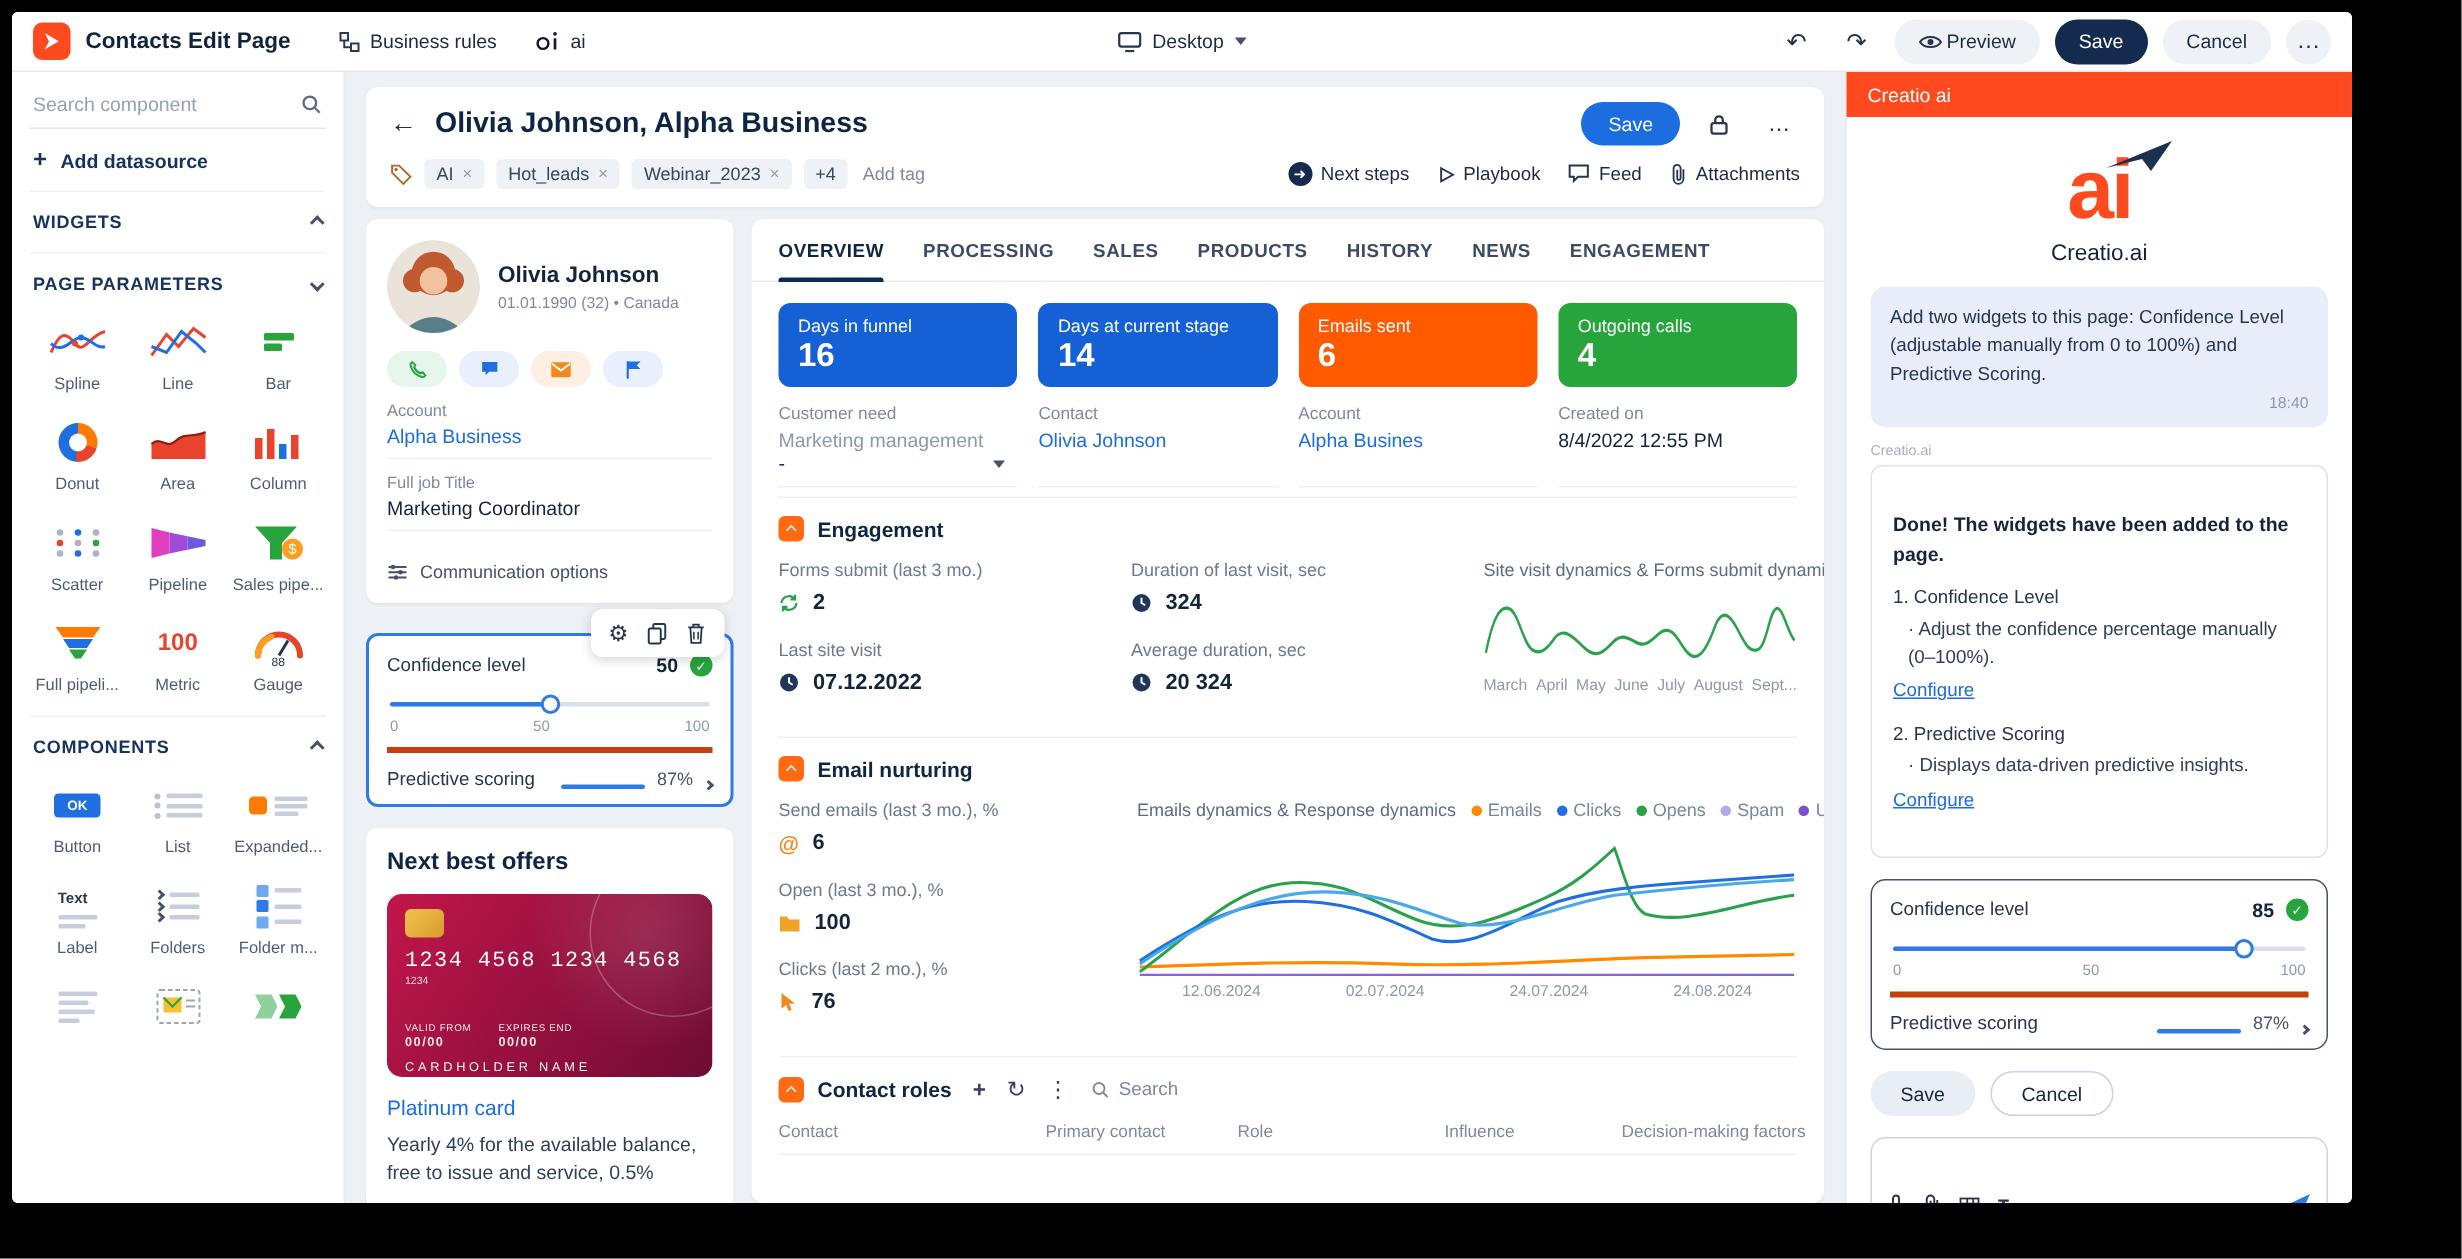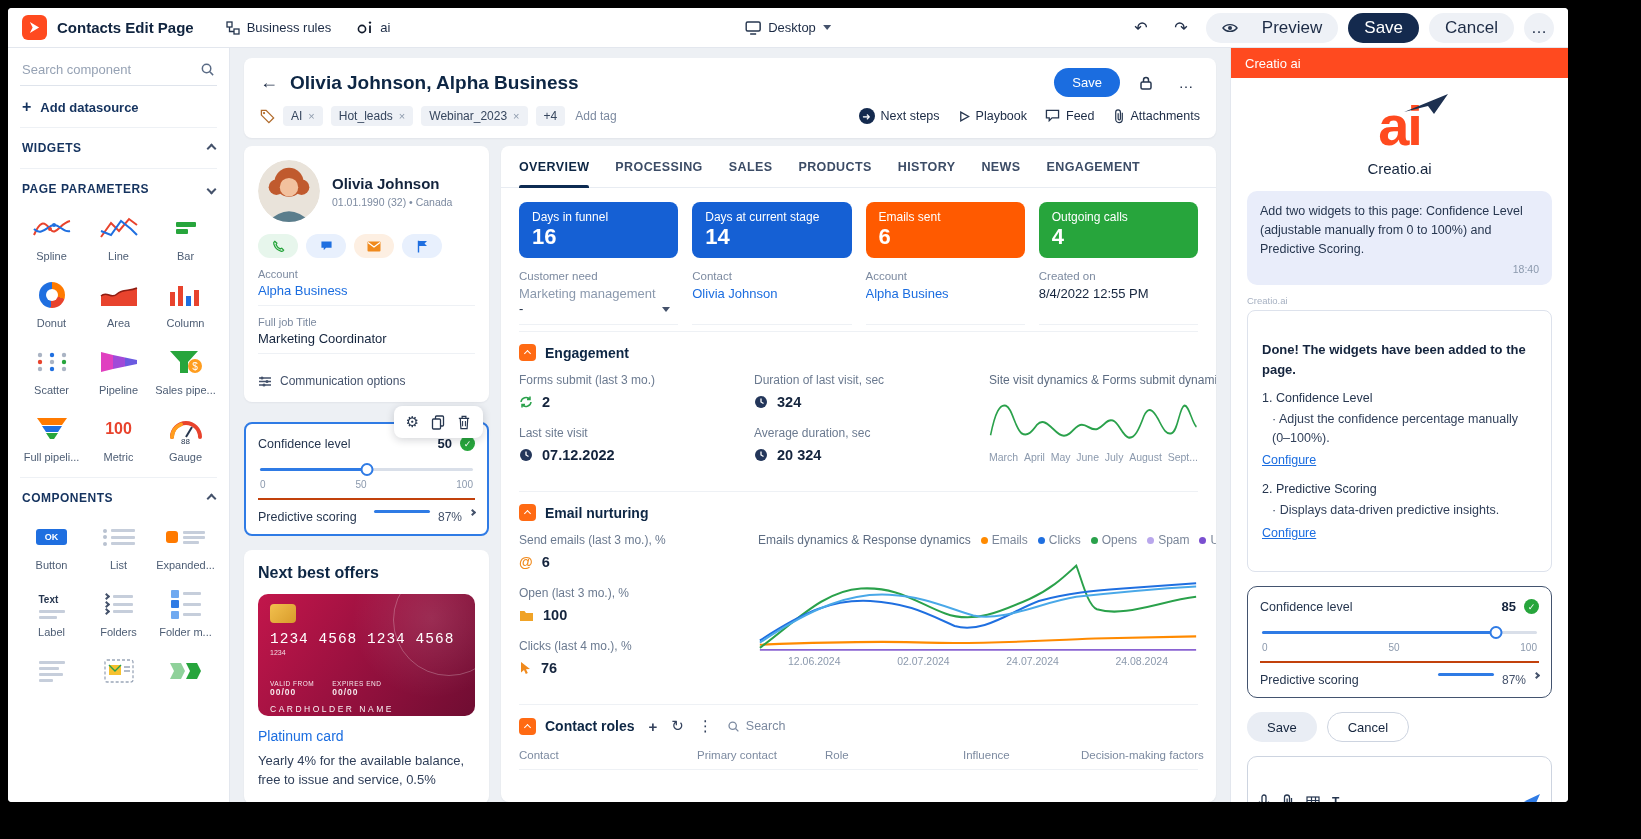--- a/index.html
+++ b/index.html
@@ -8,21 +8,21 @@
   [data-interactable="true"]{cursor:pointer}
   .stage{position:absolute;left:8px;top:8px;width:1560px;height:794px;background:#edf0f4;display:flex;flex-direction:column;overflow:hidden;border-radius:4px}
   
   .topbar{flex:0 0 40px;background:#fff;border-bottom:1px solid #e3e7ee;display:flex;align-items:center;gap:10px;padding:0 14px;position:relative;z-index:5}
   .logo{width:25px;height:25px;border-radius:6px;background:#ff4a1f;display:flex;align-items:center;justify-content:center;flex:0 0 25px}
   .tb-title{font-size:15px;font-weight:bold;color:#10243f;margin-right:14px;white-space:nowrap}
   .tb-btn{display:flex;align-items:center;gap:7px;font-size:13px;color:#1c2b45;padding:5px 8px;border-radius:6px;white-space:nowrap}
   .device{position:absolute;left:50%;transform:translateX(-50%);display:flex;align-items:center;gap:7px;font-size:13px;color:#1c2b45}
   .tb-right{margin-left:auto;display:flex;align-items:center;gap:10px}
   .roundbtn{width:30px;height:30px;border-radius:50%;display:flex;align-items:center;justify-content:center;font-size:16px;color:#22304a}
-  .pill{height:30px;padding:0 16px;border-radius:16px;display:inline-flex;align-items:center;gap:24px;font-size:17px;border:0;font-family:inherit;color:#1c2b45;white-space:nowrap}
+  .pill{height:30px;padding:0 16px;border-radius:16px;display:inline-flex;align-items:center;gap:3px;font-size:13px;border:0;font-family:inherit;color:#1c2b45;white-space:nowrap}
   .pill-gray{background:#eef1f6}
   .pill-dark{background:#142a4e;color:#fff}
   .caret{width:0;height:0;border-left:4px solid transparent;border-right:4px solid transparent;border-top:5px solid #44526b;display:inline-block}
   .chev{width:7px;height:7px;border-right:2px solid #44526b;border-bottom:2px solid #44526b;display:inline-block;transform:rotate(45deg)}
   .chev.up{transform:rotate(-135deg)}
   .chev.right{transform:rotate(-45deg)}
   
   .workspace{flex:1;display:flex;min-height:0}
   
   .sidebar{width:222px;flex:0 0 222px;background:#fff;border-right:1px solid #e3e7ee;padding:10px 12px;overflow:hidden}
@@ -87,30 +87,30 @@
   .cp-blue{background:#e8f0fd;color:#1f6fe0}
   .cp-orange{background:#fdefe2;color:#f08a1d}
   .flab{font-size:11px;color:#7c8aa0;margin-top:10px}
   .fval{font-size:13px;color:#14243d;margin-top:3px;border-bottom:1px solid #eef1f5;padding-bottom:7px}
   .fval.link{color:#1b6de0}
   .commopt{display:flex;align-items:center;gap:8px;font-size:12px;color:#44526b;margin-top:20px}
   
   .conf-wrap{position:relative;margin-top:6px}
   .wtoolbar{position:absolute;top:-16px;right:6px;background:#fff;border-radius:8px;box-shadow:0 2px 8px rgba(16,24,40,.18);display:flex;gap:12px;padding:7px 12px;z-index:3;align-items:center}
   .conf-card{border:2px solid #2f7be5;border-radius:8px;background:#fff;padding:12px 12px 10px}
-  .conf-row{display:flex;align-items:center;gap:8px;font-size:12.5px;color:#26364f}
+  .conf-row{display:flex;align-items:flex-start;gap:8px;font-size:12.5px;color:#26364f}
   .conf-val{margin-left:auto;font-weight:bold;font-size:13px;color:#14243d}
   .conf-badge{width:15px;height:15px;border-radius:50%;background:#27a53c;color:#fff;font-size:9px;display:flex;align-items:center;justify-content:center}
   .conf-badge::after{content:"✓"}
   .slider{position:relative;height:12px;margin:12px 2px 2px}
   .slider-track{position:absolute;top:5px;left:0;right:0;height:3px;background:#d9dfe9;border-radius:2px}
   .slider-fill{position:absolute;top:5px;left:0;height:3px;background:#2f7be5;border-radius:2px}
   .slider-thumb{position:absolute;top:0;width:13px;height:13px;border-radius:50%;background:#fff;border:2.5px solid #2f7be5;transform:translateX(-50%)}
   .slider-scale{display:flex;justify-content:space-between;font-size:10px;color:#8b99ad;margin:4px 2px 8px}
-  .pred-row{display:flex;align-items:flex-start;gap:8px;border-top:2px solid #c2410c;padding-top:10px;font-size:12.5px;color:#26364f}
+  .pred-row{display:flex;align-items:flex-end;gap:8px;border-top:4px solid #c2410c;padding-top:10px;font-size:12.5px;color:#26364f}
   .pred-bar{flex:1;height:3px;background:#2f7be5;border-radius:2px;max-width:56px;margin-left:auto}
   .pred-val{font-size:12px;color:#44526b}
   
   .offers-card{padding:14px;flex:1}
   .offers-title{font-size:16px;font-weight:bold;color:#0d2644;margin-bottom:12px}
   .ccard{width:100%;height:122px;border-radius:10px;background:radial-gradient(circle at 80% 20%,rgba(255,255,255,.12),transparent 40%),linear-gradient(125deg,#c2164b 0%,#9c1140 45%,#6f0d32 100%);color:#fff;padding:10px 12px;position:relative;overflow:hidden}
   .ccard::after{content:"";position:absolute;right:-30px;top:-30px;width:110px;height:110px;border:1px solid rgba(255,255,255,.25);border-radius:50%}
   .chip{width:26px;height:19px;border-radius:4px;background:linear-gradient(135deg,#f2c14e,#d89b2b);margin-bottom:8px}
   .cnum{font-family:"Liberation Mono",monospace;font-size:14.5px;letter-spacing:1px;white-space:nowrap}
   .cnum-sm{font-size:7px;opacity:.85;margin-top:2px}
@@ -825,21 +825,21 @@
                   <div class="stat">
                     <div class="stat-label" data-interactable="false">Open (last 3 mo.), %</div>
                     <div class="stat-val">
                         <svg data-interactable="false" width="15" height="13" viewBox="0 0 15 13">
                           <path d="M1 2 h4.5 L7 4 H14 V12 H1 Z" fill="#f0a327"></path>
                         </svg>
                         <span data-interactable="false">100</span>
                       </div>
                   </div>
                   <div class="stat">
-                    <div class="stat-label" data-interactable="false">Clicks (last 4 mo.), %</div>
+                    <div class="stat-label" data-interactable="false">Clicks (last 2 mo.), %</div>
                     <div class="stat-val">
                         <svg data-interactable="false" width="13" height="14" viewBox="0 0 13 14">
                           <path d="M2 1 L2 11.5 L5 9 L6.8 13 L8.8 12 L7 8.2 L11 8 Z" fill="#f08a1d"></path>
                         </svg>
                         <span data-interactable="false">76</span>
                       </div>
                   </div>
                 </div>
                 <div class="chartcol" data-interactable="false">
                   <div class="em-head">

